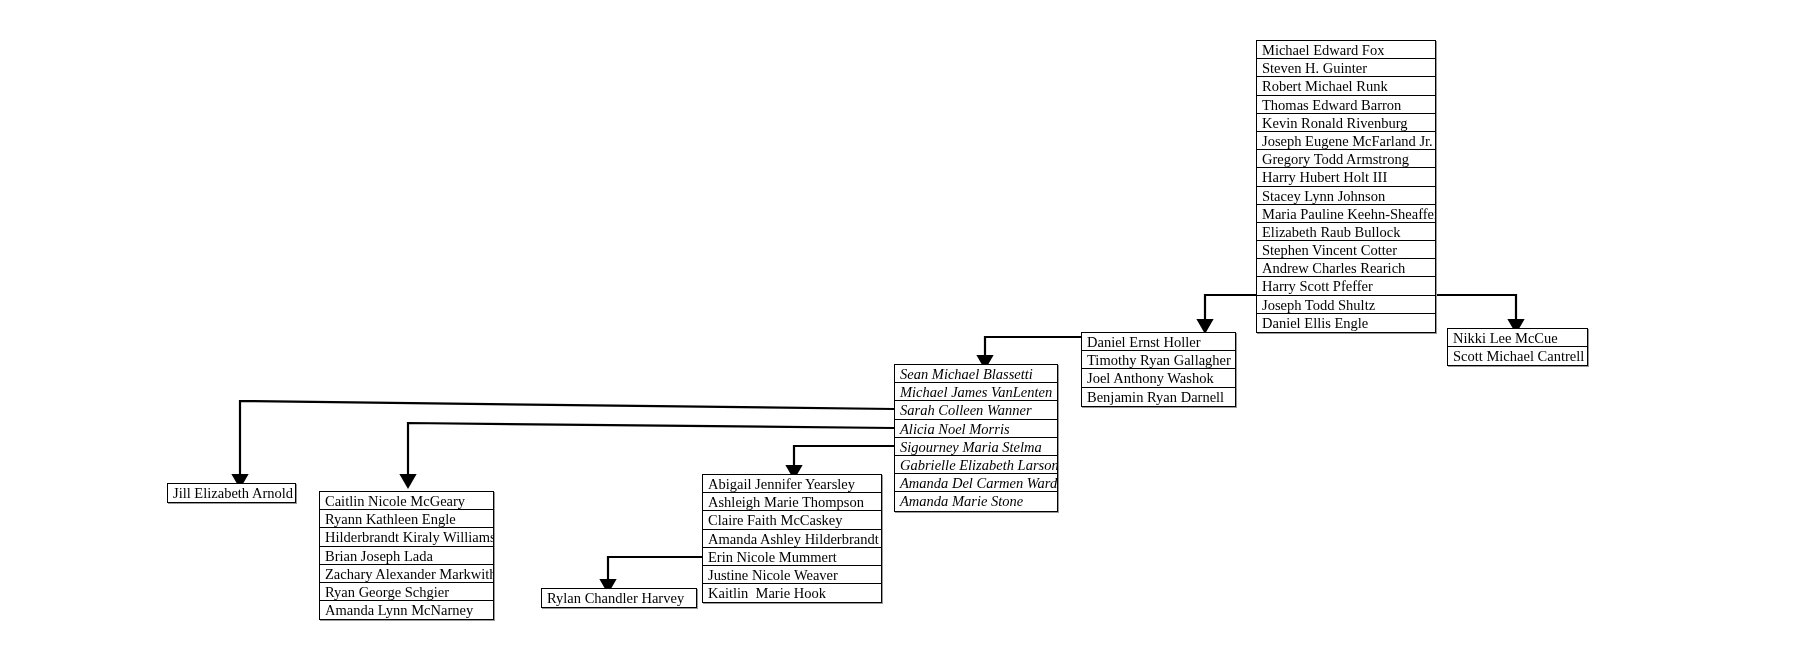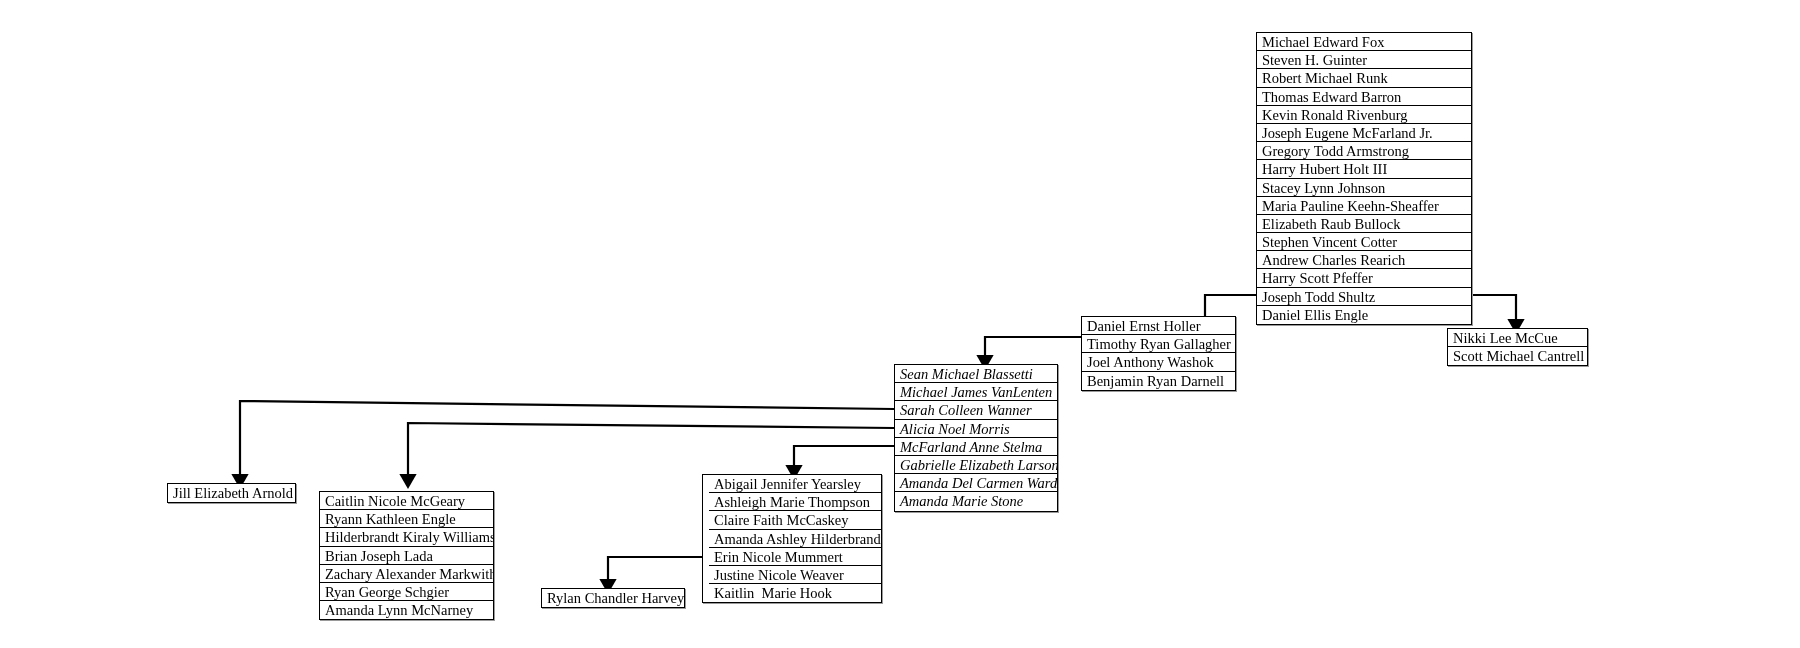--- a/index.html
+++ b/index.html
@@ -48,77 +48,77 @@
         <path d="M 1436 295 L 1516 295 L 1516 322" marker-end="url(#arrowhead)"></path>
         <path d="M 1081 337 L 985 337 L 985 358" marker-end="url(#arrowhead)"></path>
         <path d="M 894 409 L 240 401 L 240 477" marker-end="url(#arrowhead)"></path>
         <path d="M 894 428 L 408 423 L 408 477" marker-end="url(#arrowhead)"></path>
         <path d="M 894 446 L 794 446 L 794 468" marker-end="url(#arrowhead)"></path>
         <path d="M 702 557 L 608 557 L 608 582" marker-end="url(#arrowhead)"></path>
       </g>
   </svg>
 
   <div id="node-layer">
-      <div class="node-box" style="left: 1256px; top: 32px; width: 216px;">
+      <div class="node-box" style="left: 1256px; top: 40px; width: 180px;">
         <div class="node-row">Michael Edward Fox</div>
         <div class="node-row">Steven H. Guinter</div>
         <div class="node-row">Robert Michael Runk</div>
         <div class="node-row">Thomas Edward Barron</div>
         <div class="node-row">Kevin Ronald Rivenburg</div>
         <div class="node-row">Joseph Eugene McFarland Jr.</div>
         <div class="node-row">Gregory Todd Armstrong</div>
         <div class="node-row">Harry Hubert Holt III</div>
         <div class="node-row">Stacey Lynn Johnson</div>
         <div class="node-row">Maria Pauline Keehn-Sheaffer</div>
         <div class="node-row">Elizabeth Raub Bullock</div>
         <div class="node-row">Stephen Vincent Cotter</div>
         <div class="node-row">Andrew Charles Rearich</div>
         <div class="node-row">Harry Scott Pfeffer</div>
         <div class="node-row">Joseph Todd Shultz</div>
         <div class="node-row">Daniel Ellis Engle</div>
       </div>
-      <div class="node-box" style="left: 1081px; top: 316px; width: 155px;">
+      <div class="node-box" style="left: 1081px; top: 332px; width: 155px;">
         <div class="node-row">Daniel Ernst Holler</div>
         <div class="node-row">Timothy Ryan Gallagher</div>
         <div class="node-row">Joel Anthony Washok</div>
         <div class="node-row">Benjamin Ryan Darnell</div>
       </div>
       <div class="node-box" style="left: 1447px; top: 328px; width: 141px;">
         <div class="node-row">Nikki Lee McCue</div>
         <div class="node-row">Scott Michael Cantrell</div>
       </div>
       <div class="node-box" style="left: 894px; top: 364px; width: 164px; font-style: italic;">
         <div class="node-row">Sean Michael Blassetti</div>
         <div class="node-row">Michael James VanLenten</div>
         <div class="node-row">Sarah Colleen Wanner</div>
         <div class="node-row">Alicia Noel Morris</div>
-        <div class="node-row">McFarland Anne Stelma</div>
+        <div class="node-row">Sigourney Maria Stelma</div>
         <div class="node-row">Gabrielle Elizabeth Larson</div>
         <div class="node-row">Amanda Del Carmen Ward</div>
         <div class="node-row">Amanda Marie Stone</div>
       </div>
-      <div class="node-box" style="left: 702px; top: 474px; width: 180px; padding-left: 6px;">
+      <div class="node-box" style="left: 702px; top: 474px; width: 180px;">
         <div class="node-row">Abigail Jennifer Yearsley</div>
         <div class="node-row">Ashleigh Marie Thompson</div>
         <div class="node-row">Claire Faith McCaskey</div>
         <div class="node-row">Amanda Ashley Hilderbrandt</div>
         <div class="node-row">Erin Nicole Mummert</div>
         <div class="node-row">Justine Nicole Weaver</div>
         <div class="node-row">Kaitlin  Marie Hook</div>
       </div>
       <div class="node-box" style="left: 319px; top: 491px; width: 175px;">
         <div class="node-row">Caitlin Nicole McGeary</div>
         <div class="node-row">Ryann Kathleen Engle</div>
         <div class="node-row">Hilderbrandt Kiraly Williams</div>
         <div class="node-row">Brian Joseph Lada</div>
         <div class="node-row">Zachary Alexander Markwith</div>
         <div class="node-row">Ryan George Schgier</div>
         <div class="node-row">Amanda Lynn McNarney</div>
       </div>
       <div class="node-box" style="left: 167px; top: 483px; width: 129px; text-align: center;">
         <div class="node-row">Jill Elizabeth Arnold</div>
       </div>
-      <div class="node-box" style="left: 541px; top: 588px; width: 144px;">
+      <div class="node-box" style="left: 541px; top: 588px; width: 156px;">
         <div class="node-row">Rylan Chandler Harvey</div>
       </div>
     </div>
 
 </div>
 
 </body></html>

